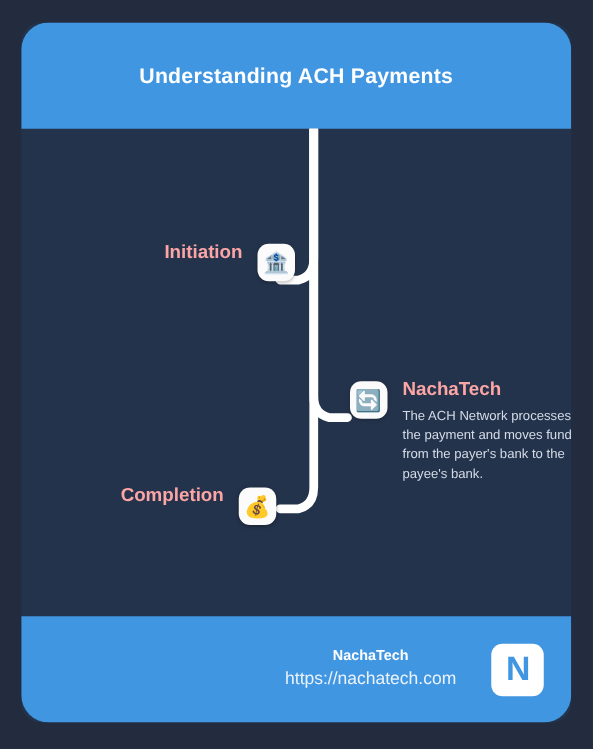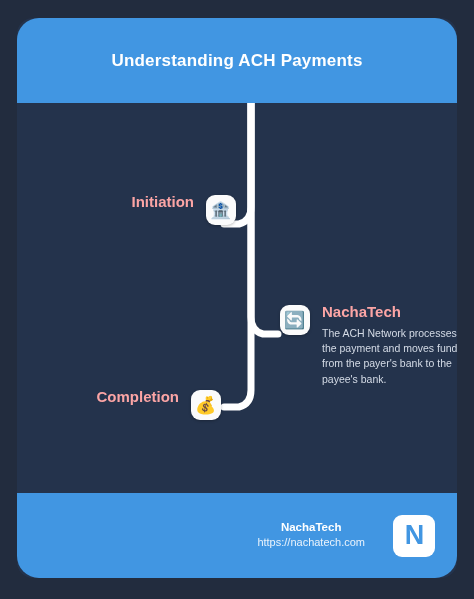--- a/index.html
+++ b/index.html
@@ -136,21 +136,21 @@
   }
   #footer-brand-name {
     color: #ffffff;
     font-size: 11.5px;
     font-weight: bold;
     line-height: 1.3;
     margin: 0;
   }
   #footer-brand-url {
     color: #eaf3fc;
-    font-size: 11px;
+    font-size: 14px;
     line-height: 1.4;
     margin: 0;
   }
   #footer-logo {
     width: 42px;
     height: 42px;
     border-radius: 9px;
     background: #ffffff;
     display: flex;
     align-items: center;

